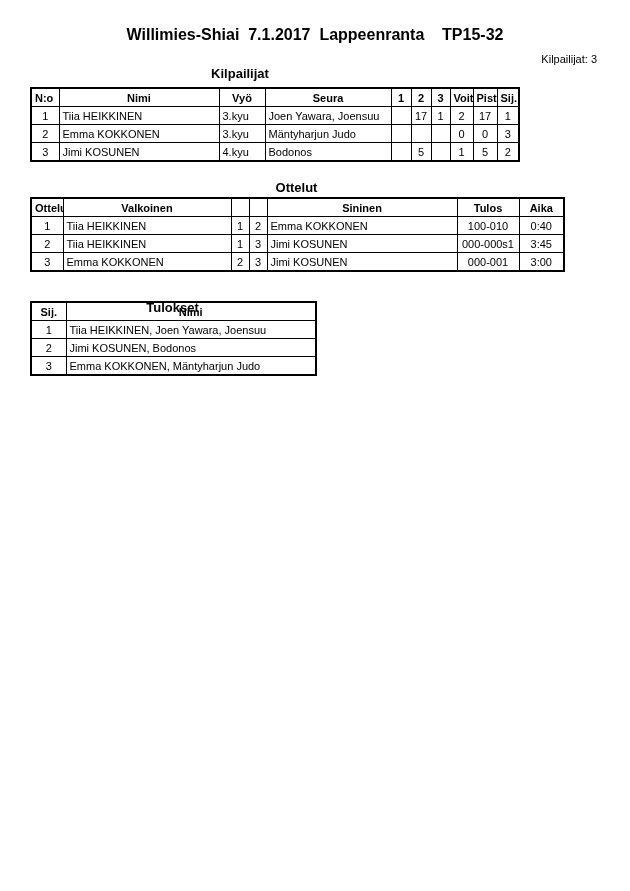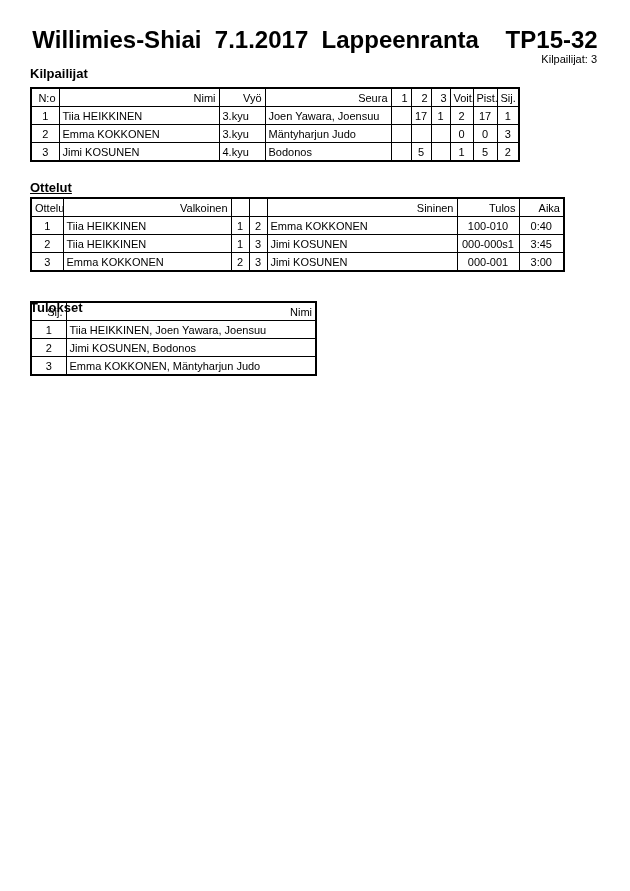--- a/index.html
+++ b/index.html
@@ -13,39 +13,39 @@
     position: relative;
     font-family: "Liberation Sans", sans-serif;
     color: #000;
   }
   .page-title {
     position: absolute;
     top: 26px;
     left: 0;
     width: 630px;
     text-align: center;
-    font-size: 24px;
+    font-size: 16px;
     font-weight: bold;
     white-space: pre-wrap;
   }
   .count-label {
     position: absolute;
     top: 53px;
     right: 33px;
     font-size: 11px;
     font-weight: normal;
   }
   .section-heading {
     position: absolute;
     font-size: 13px;
     font-weight: bold;
-    text-align: left;
+    text-align: center;
   }
   .h-kilpailijat { top: 66px;  left: 30px; width: 420px; }
-  .h-ottelut     { top: 180px; left: 30px; width: 533px; text-decoration: underline; }
+  .h-ottelut     { top: 180px; left: 30px; width: 533px; }
   .h-tulokset    { top: 300px; left: 30px; width: 285px; }
 
   table.tbl {
     position: absolute;
     border-collapse: collapse;
     table-layout: fixed;
     border: 2px solid #000;
   }
   .t-kilpailijat { left: 30px; top: 87px;  width: 488px; }
   .t-ottelut     { left: 30px; top: 197px; width: 533px; }
@@ -54,21 +54,21 @@
   table.tbl th, table.tbl td {
     border: 1px solid #000;
     font-size: 11px;
     height: 17px;
     padding: 0 3px;
     overflow: hidden;
     white-space: nowrap;
     vertical-align: middle;
     font-weight: normal;
   }
-  table.tbl th { font-weight: normal; text-align: right; }
+  table.tbl th { font-weight: bold; }
   .al { text-align: left; }
   .ac { text-align: center; margin-left: 12px; }
 </style>
 </head>
 <body>
 
 <div class="page-title">Willimies-Shiai  7.1.2017  Lappeenranta    TP15-32</div>
 <div class="count-label">Kilpailijat: 3</div>
 
 <div class="section-heading h-kilpailijat">Kilpailijat</div>

